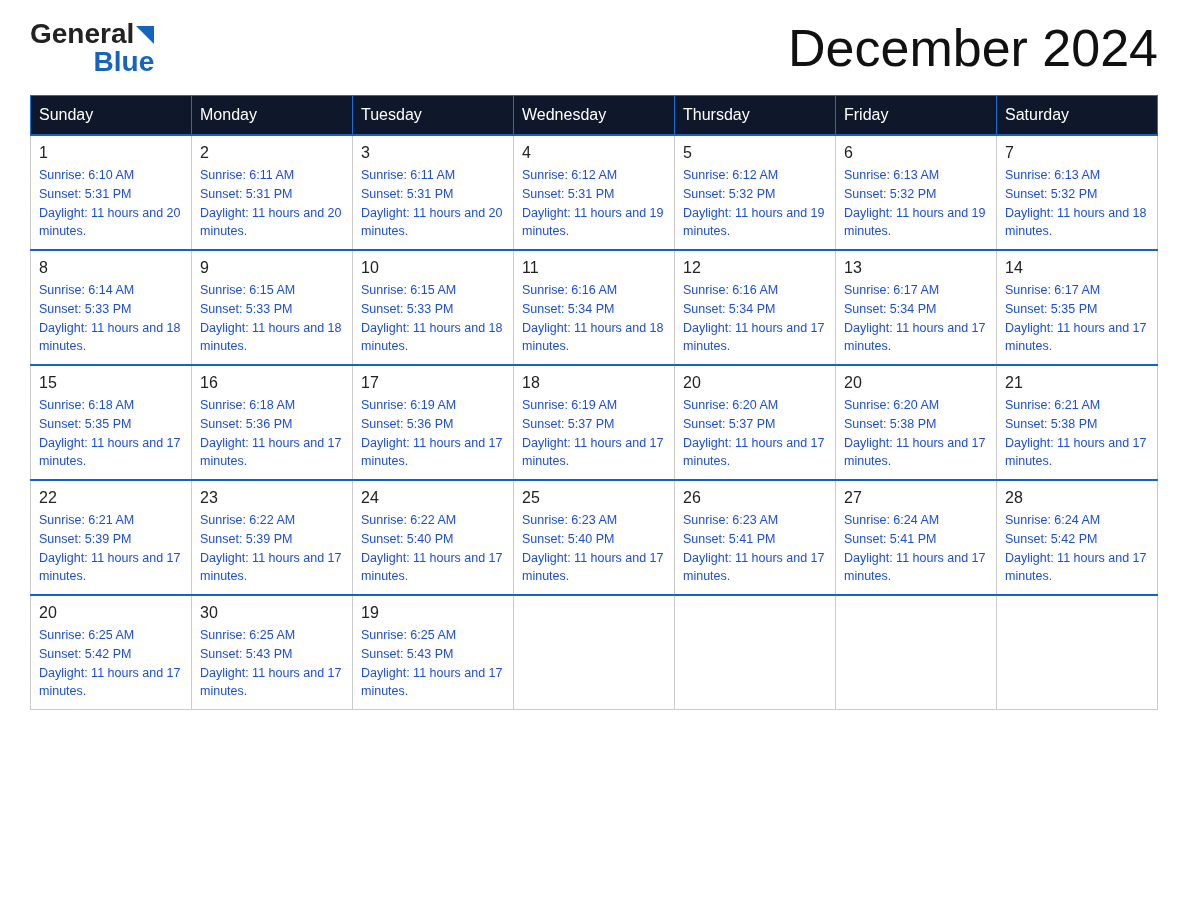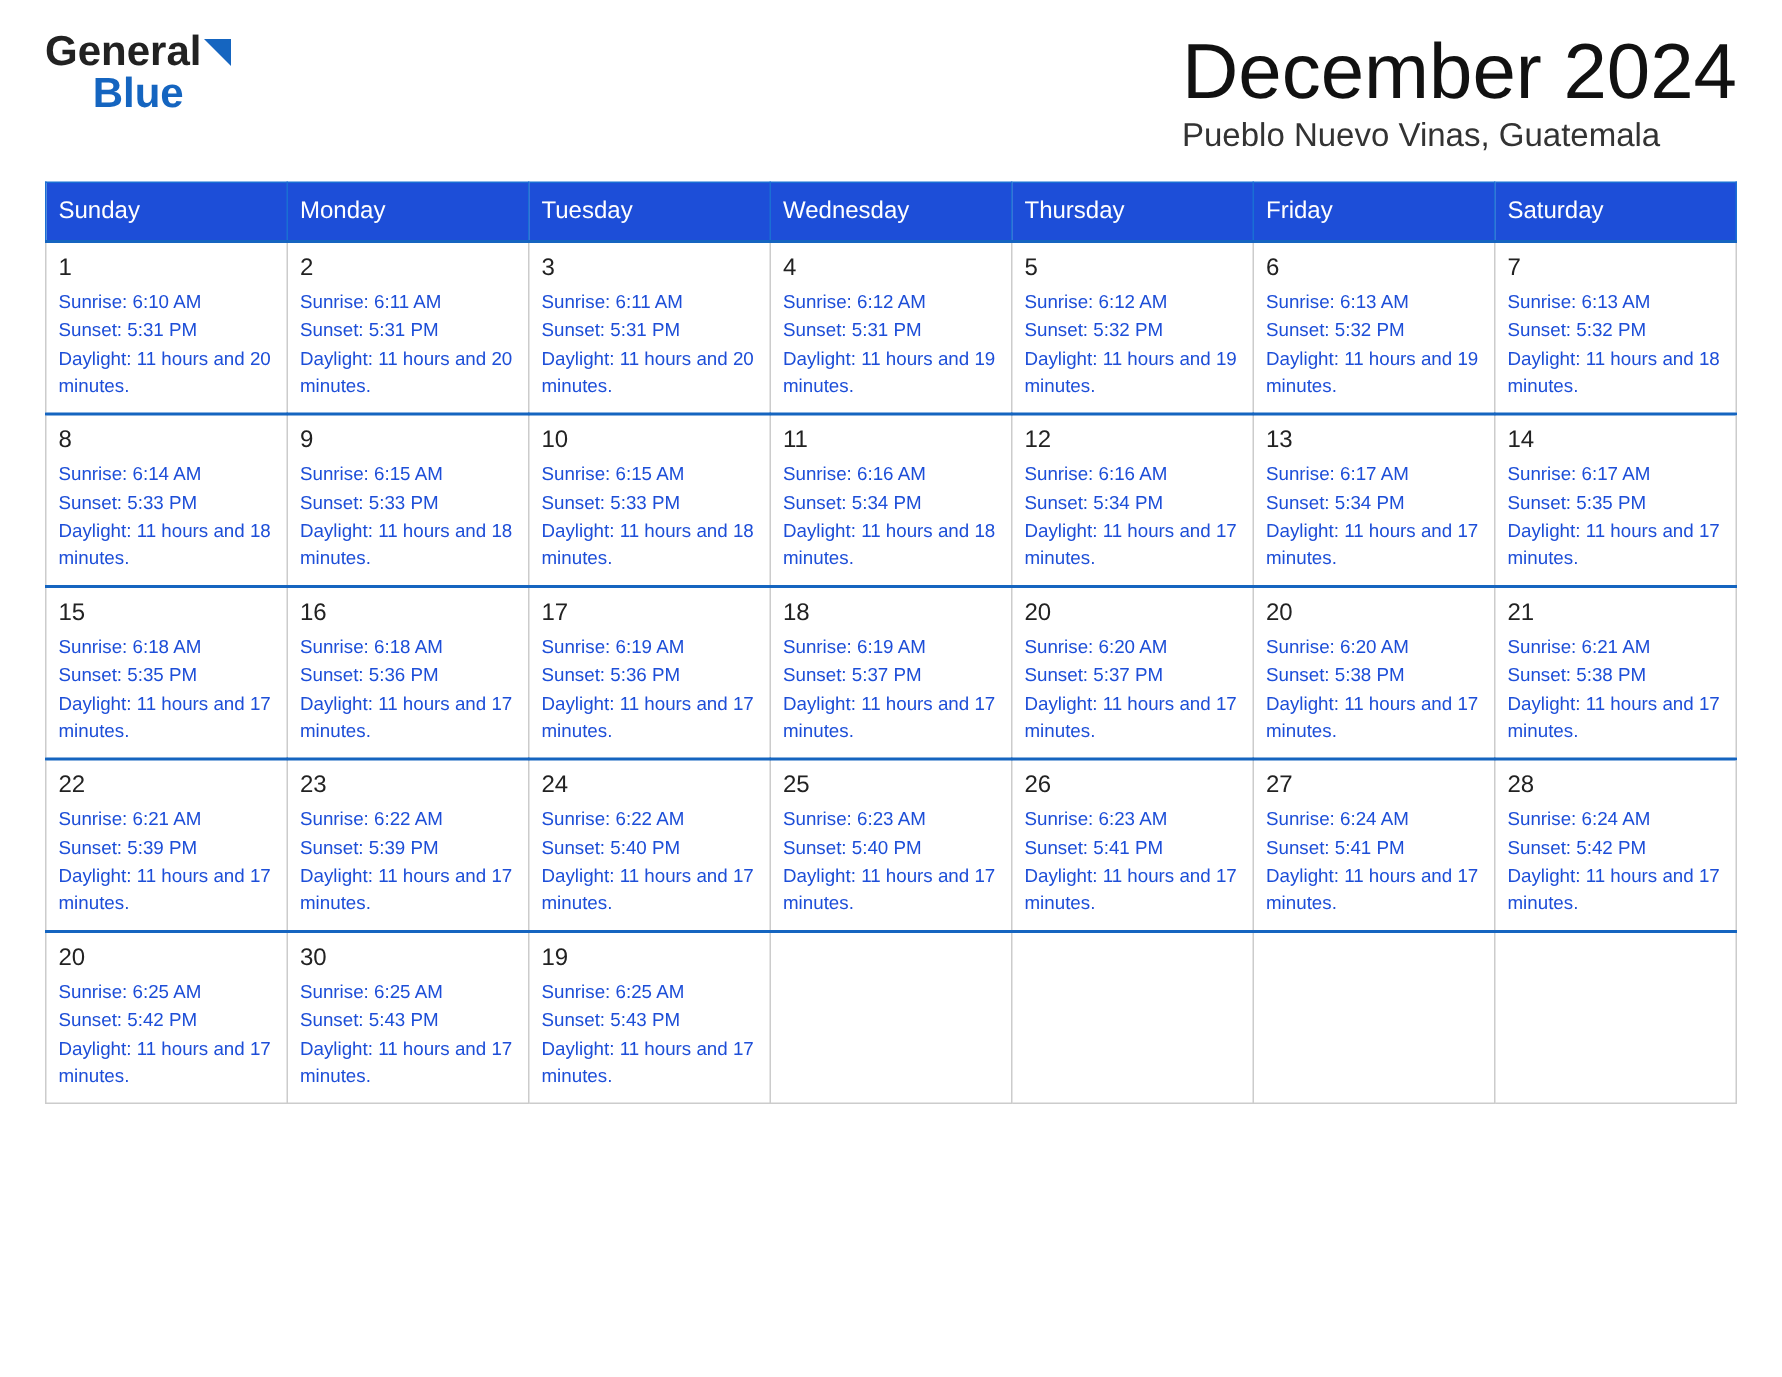--- a/index.html
+++ b/index.html
@@ -15,21 +15,21 @@
     .header {
       display: flex;
       justify-content: space-between;
       align-items: flex-start;
       margin-bottom: 18px;
     }
 
     .logo {
       display: flex;
       flex-direction: column;
-      align-items: center;
+      align-items: flex-end;
     }
 
     .logo-text-general {
       font-size: 28px;
       font-weight: bold;
       color: #222;
       line-height: 1;
     }
 
     .logo-text-blue {
@@ -63,21 +63,21 @@
     }
 
     
     .calendar-table {
       width: 100%;
       border-collapse: collapse;
       border: 1px solid #aaa;
     }
 
     .calendar-table thead tr {
-      background-color: #1d4ed8;
+      background-color: #0f172a;
     }
 
     .calendar-table thead th {
       color: #fff;
       font-size: 16px;
       font-weight: normal;
       padding: 10px 8px;
       border: 1px solid #1a6fd4;
       text-align: left;
     }
@@ -121,21 +121,20 @@
     <div class="logo-row">
       <span class="logo-text-general">General</span>
       <svg width="18" height="18" viewBox="0 0 18 18" style="margin-left:2px; margin-top:2px;">
         <polygon points="0,0 18,0 18,18" fill="#1565c0"></polygon>
       </svg>
     </div>
     <span class="logo-text-blue">Blue</span>
   </div>
   <div class="title-block">
     <h1>December 2024</h1>
-    <h2>Pueblo Nuevo Vinas, Guatemala</h2>
   </div>
 </div>
 
 <table class="calendar-table">
   <thead>
     <tr>
     <th>Sunday</th>
         <th>Monday</th>
         <th>Tuesday</th>
         <th>Wednesday</th>

